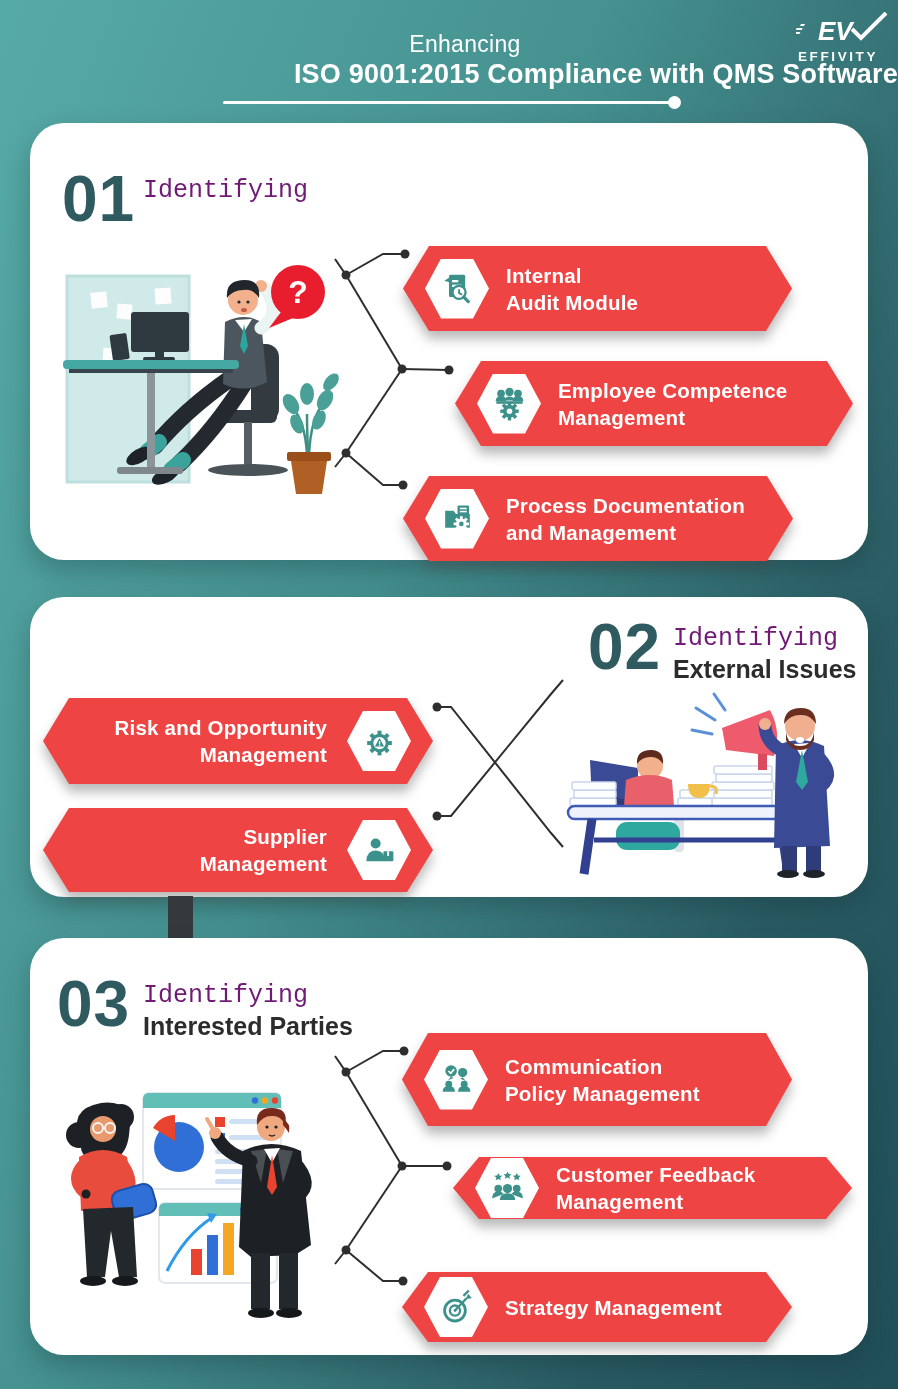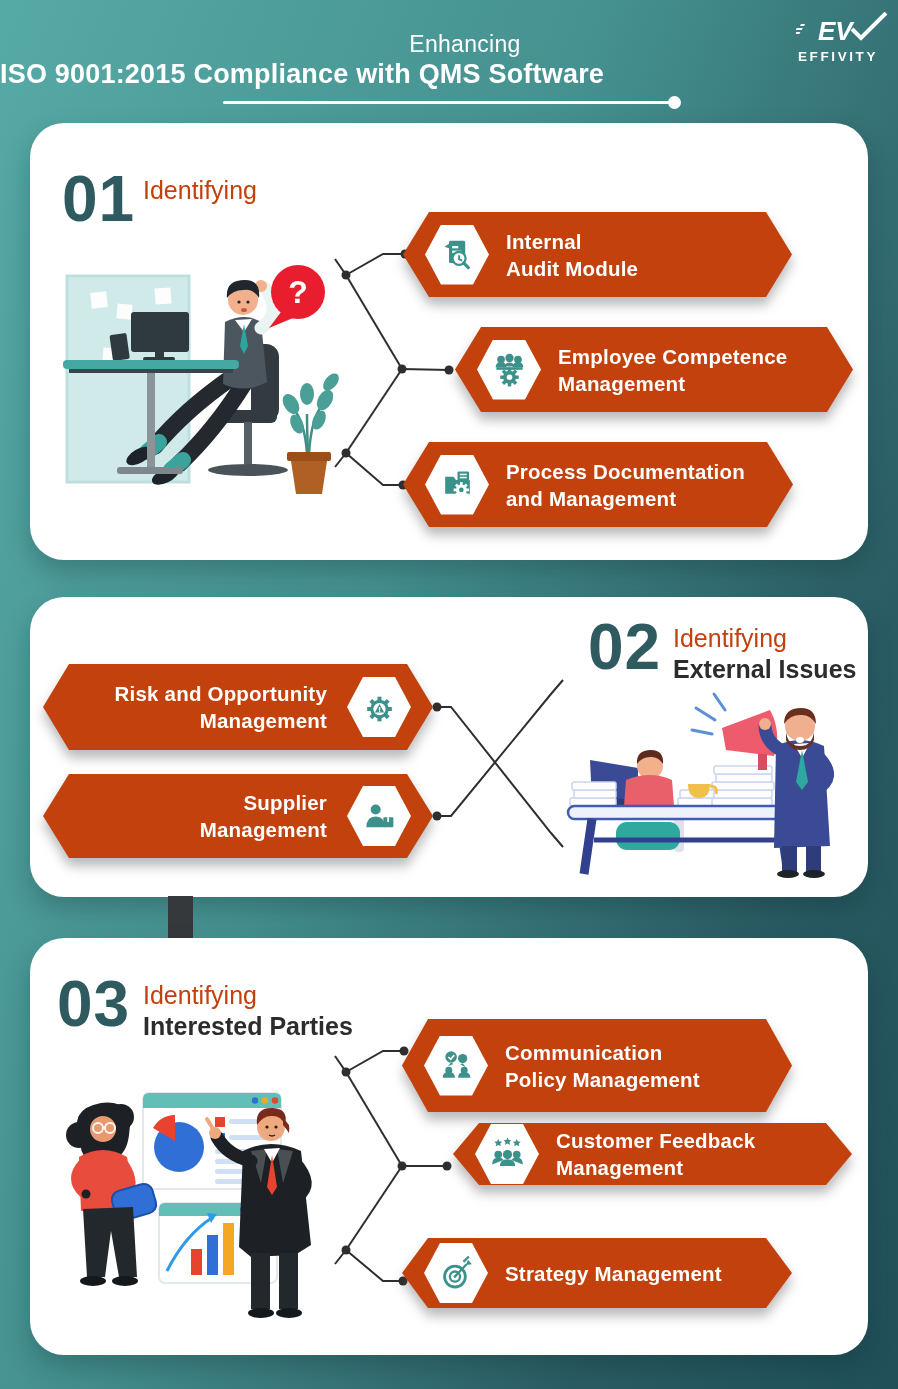--- a/index.html
+++ b/index.html
@@ -5,21 +5,21 @@
   * { margin:0; padding:0; box-sizing:border-box; }
   html,body { background:#333; }
   .page{
     position:relative; width:898px; height:1389px; overflow:hidden;
     font-family:"Liberation Sans", sans-serif;
     background:linear-gradient(112deg,#56aaa6 0%,#459190 42%,#2a5c63 78%,#204f58 100%);
   }
   
   .hdr-title1{ position:absolute; top:31px; left:16px; width:898px; text-align:center;
     color:#fff; font-size:23px; font-weight:400; letter-spacing:.3px;}
-  .hdr-title2{ position:absolute; top:59px; left:0; width:898px; text-align:left;
+  .hdr-title2{ position:absolute; top:59px; left:0; width:898px; text-align:right;
     color:#fff; font-size:27px; font-weight:700; letter-spacing:.2px;}
   .title-underline{ position:absolute; top:101px; left:223px; width:452px; height:3px;
     background:#fff; border-radius:2px;}
   .underline-dot{ position:absolute; right:-6px; top:-5px; width:13px; height:13px;
     border-radius:50%; background:#fff; display:block;}
   .logo{ position:absolute; top:12px; left:796px; width:92px; color:#fff;}
   .logo svg{ display:block; }
 
   
   .card{ position:absolute; left:30px; width:838px; background:#fff; border-radius:34px;
@@ -27,47 +27,47 @@
   .card1{ top:123px; height:437px;}
   .card2{ top:597px; height:300px;}
   .card3{ top:938px; height:417px;}
   .between-connector{ position:absolute; left:168px; top:896px; width:25px; height:43px;
     background:#35393c;}
 
   
   .num{ position:absolute; font-size:64px; font-weight:800; color:#2e5a60;
     line-height:1; letter-spacing:1px;}
   .sec-titles{ position:absolute;}
-  .sec-titles .light{ font-size:25px; font-weight:400; color:#c2410c; line-height:31px;}
+  .sec-titles .light{ font-size:25px; font-weight:400; color:#701a75; line-height:31px;font-family:Liberation Mono, monospace;}
   .sec-titles .bold{ font-size:25px; font-weight:800; color:#2c2c2c; line-height:31px;}
   .card1 .num{ left:32px; top:44px;}  .card1 .sec-titles{ left:113px; top:52px;}
   .card2 .num{ left:558px; top:18px;} .card2 .sec-titles{ left:643px; top:26px;}
   .card3 .num{ left:27px; top:34px;}  .card3 .sec-titles{ left:113px; top:42px;}
 
   
   .banner{ position:absolute; filter:drop-shadow(0 8px 6px rgba(70,70,70,.38));}
-  .banner-clip{ width:100%; height:100%; background:#c2410c;
+  .banner-clip{ width:100%; height:100%; background:#ef4444;
     clip-path:polygon(26px 0, calc(100% - 26px) 0, 100% 50%, calc(100% - 26px) 100%, 26px 100%, 0 50%);
-    display:flex; align-items:center; gap:17px; padding:0 34px 0 22px;}
+    display:flex; align-items:center; gap:17px; padding:0 34px 0 22px;margin-top:34px;}
   .banner.mirror .banner-clip{ padding:0 22px 0 34px;gap:20px;}
   .hex{ width:64px; height:60px; background:#fff; flex-shrink:0;
     clip-path:polygon(0 50%,25% 0,75% 0,100% 50%,75% 100%,25% 100%);
     display:flex; align-items:center; justify-content:center;}
   .hex svg{ width:37px; height:37px;}
   .banner-label{ color:#fff; font-size:20.5px; font-weight:700; line-height:27px;
     white-space:pre; letter-spacing:.2px;}
   .banner.mirror .banner-label{ flex:1; text-align:right;}
 
   
   .b11{ left:373px; top:89px;  width:389px; height:85px;}
   .b12{ left:425px; top:204px; width:398px; height:85px;}
   .b13{ left:373px; top:319px; width:390px; height:85px;}
   .b21{ left:13px;  top:67px;  width:390px; height:86px;}
   .b22{ left:13px;  top:177px; width:390px; height:84px;}
-  .b31{ left:372px; top:81px;  width:390px; height:93px;}
+  .b31{ left:372px; top:61px;  width:390px; height:93px;}
   .b32{ left:423px; top:185px; width:399px; height:62px;}
   .b33{ left:372px; top:300px; width:390px; height:70px;}
 
   .connector{ position:absolute; left:0; top:0; pointer-events:none;}
   .illus{ position:absolute;}
   .illus1{ left:25px; top:139px;}
   .illus2{ left:532px; top:91px;}
   .illus3{ left:25px; top:137px;}
 </style>
 </head>

